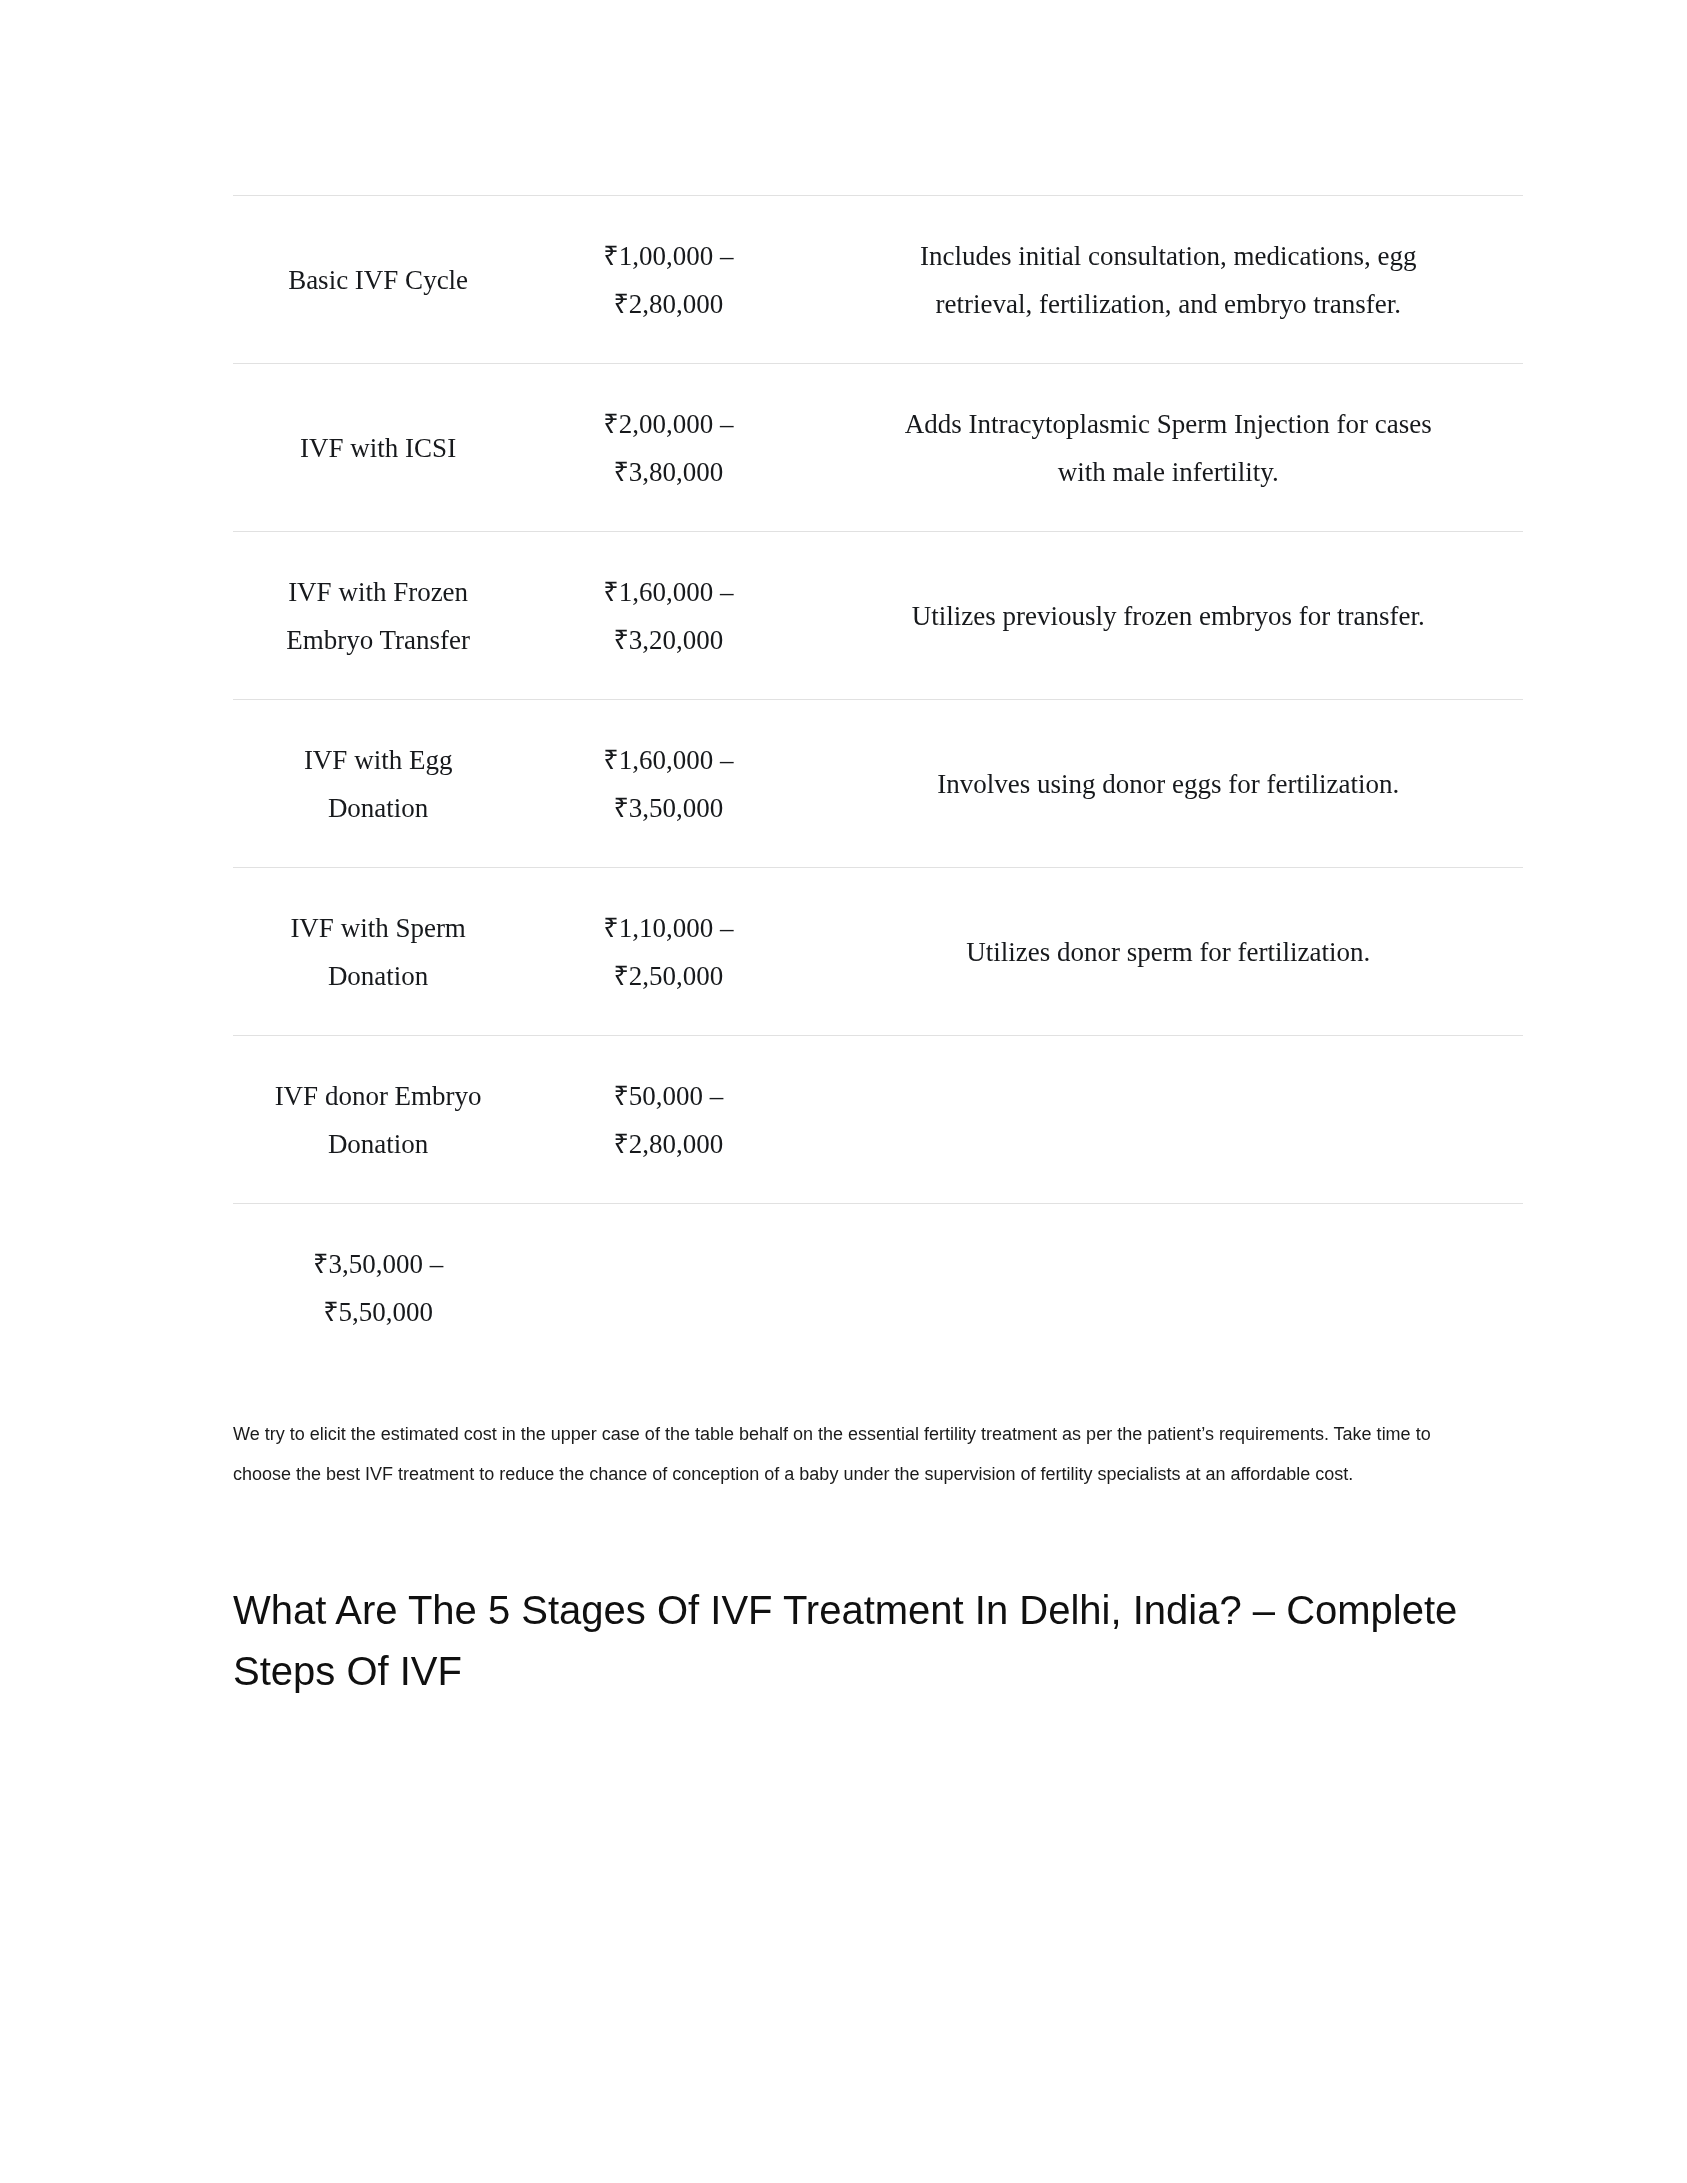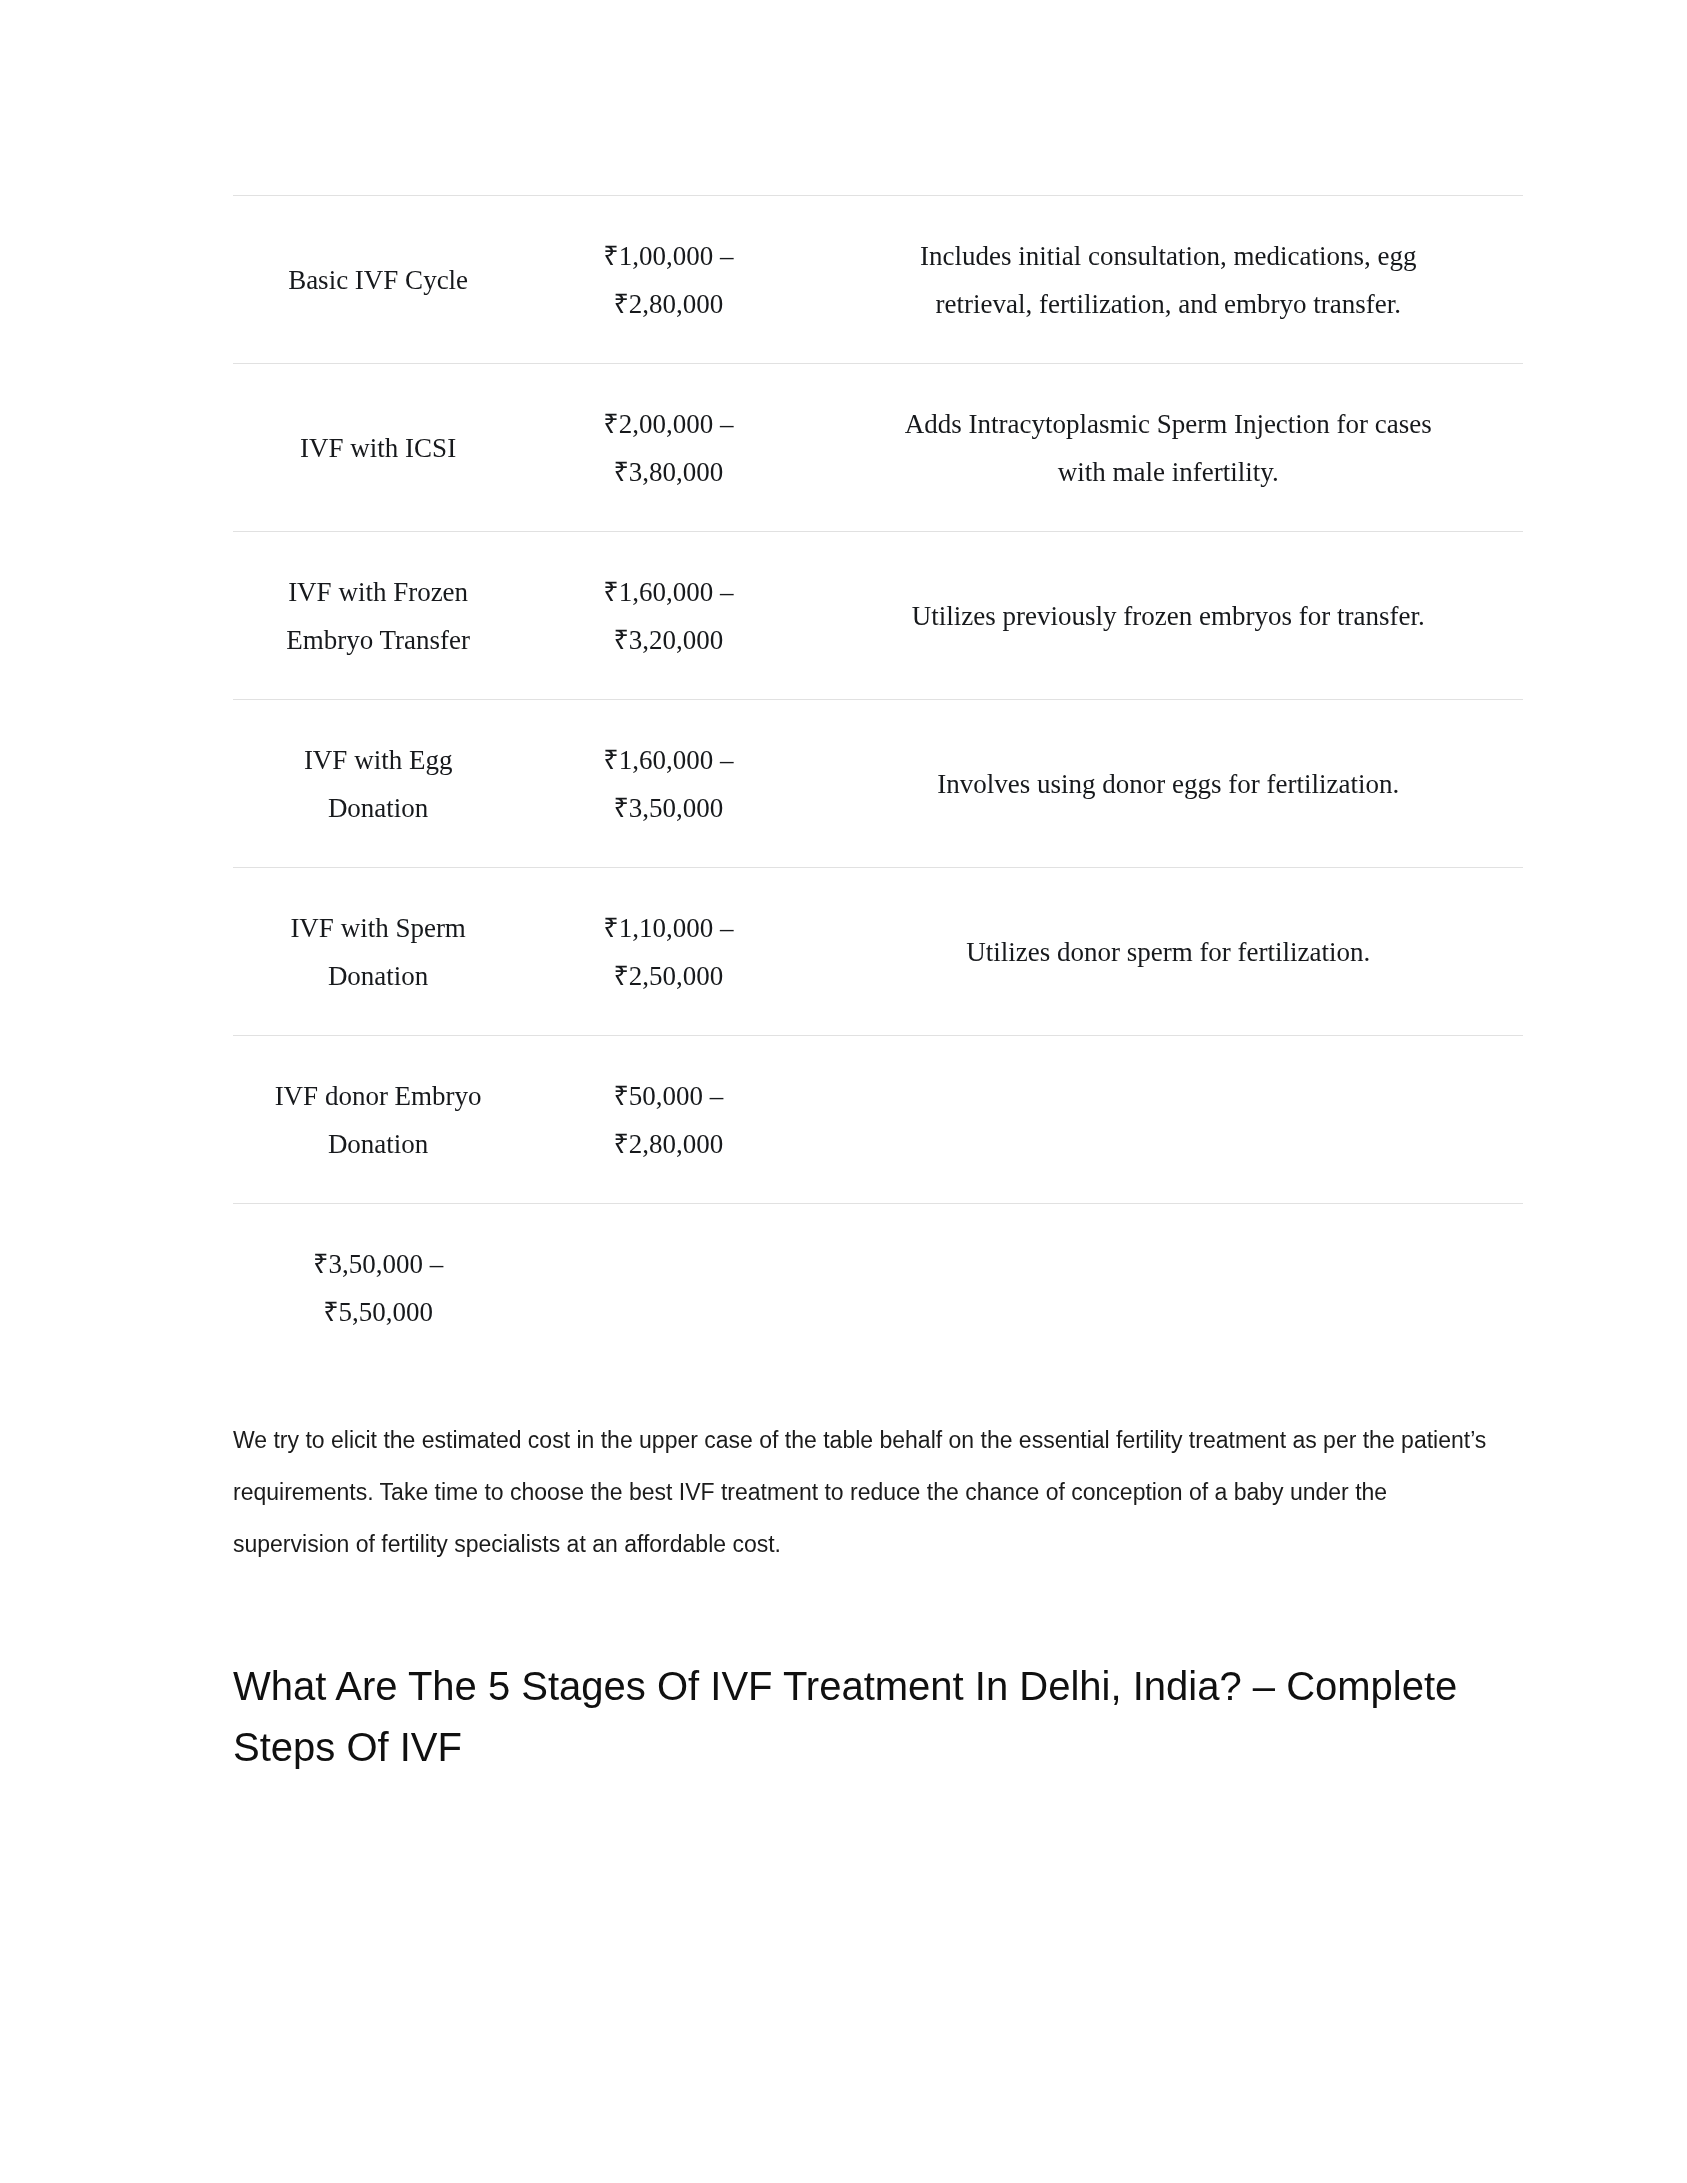--- a/index.html
+++ b/index.html
@@ -37,22 +37,22 @@
     font-size: 27px;
     line-height: 48px;
     color: #17191c;
   }
   .col-name  { width: 22.5%; }
   .col-price { width: 22.5%; }
   .col-desc  { width: 55%; }
   .summary {
     margin: 43px 0 0 0;
     max-width: 1259px;
-    font-size: 23px;
-    line-height: 52px;
+    font-size: 18px;
+    line-height: 40px;
     color: #1b1b1b;
   }
   .heading {
     margin: 86px 0 0 0;
     font-size: 40px;
     line-height: 61px;
     font-weight: 400;
     color: #101010;
   }
   .subheading {

